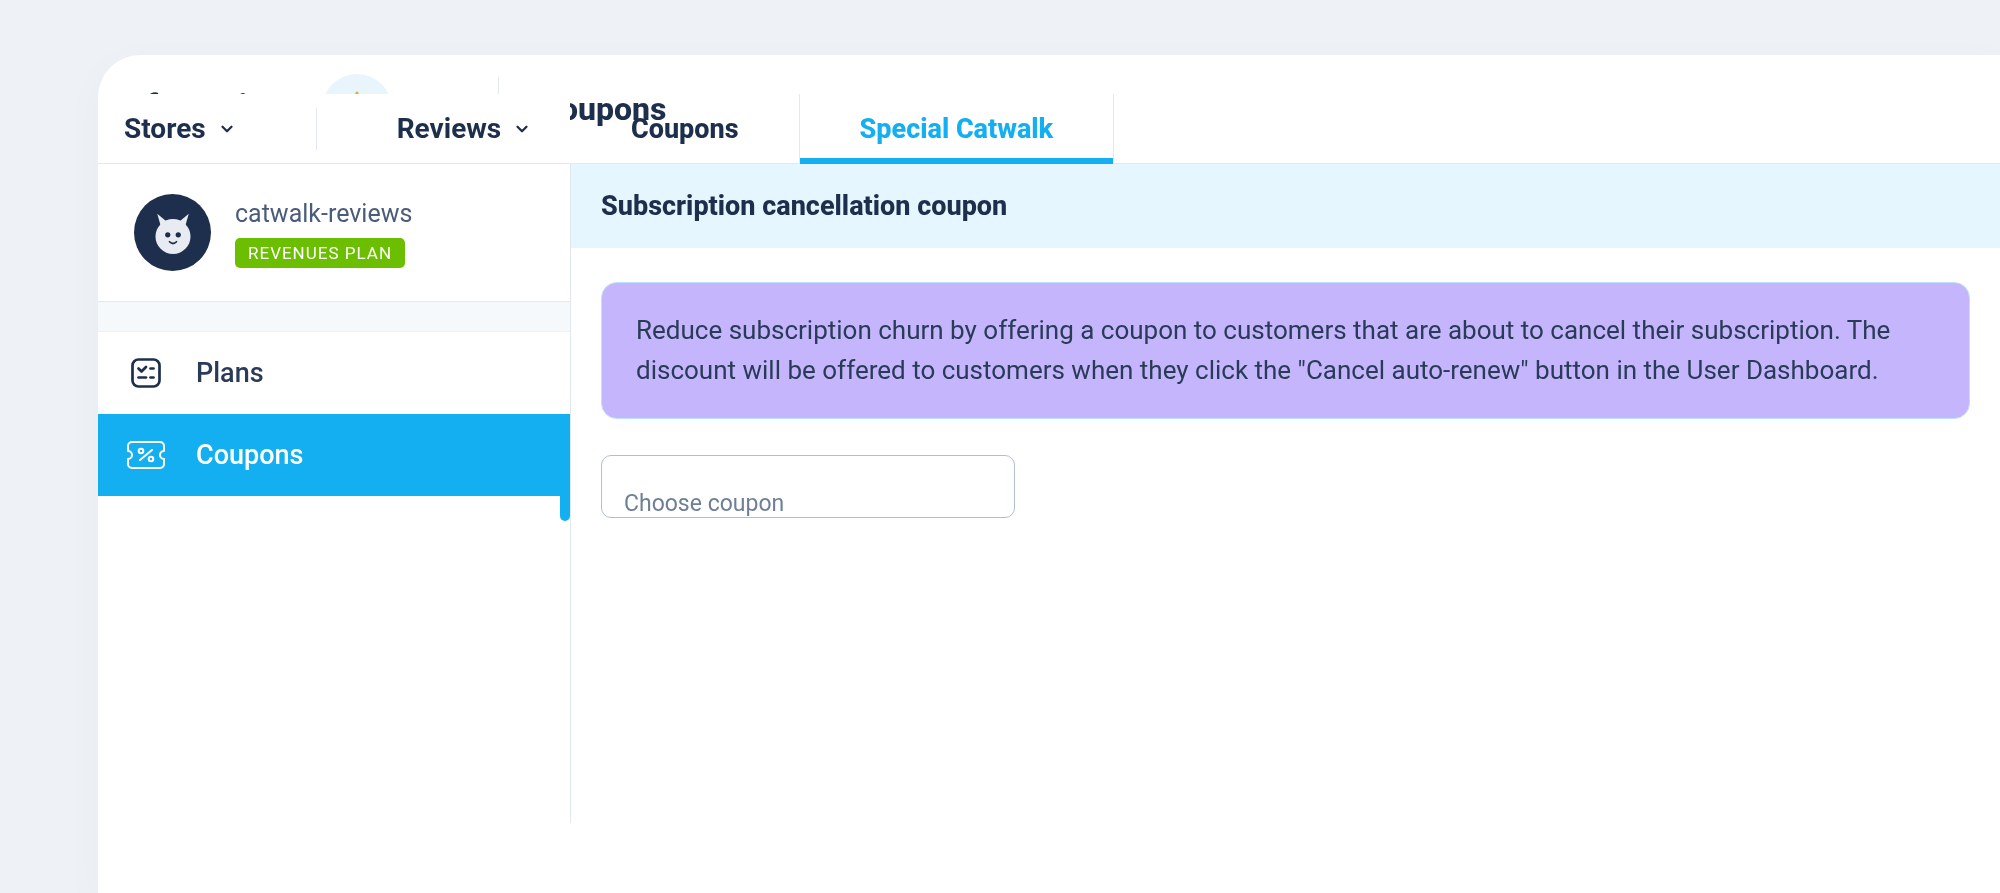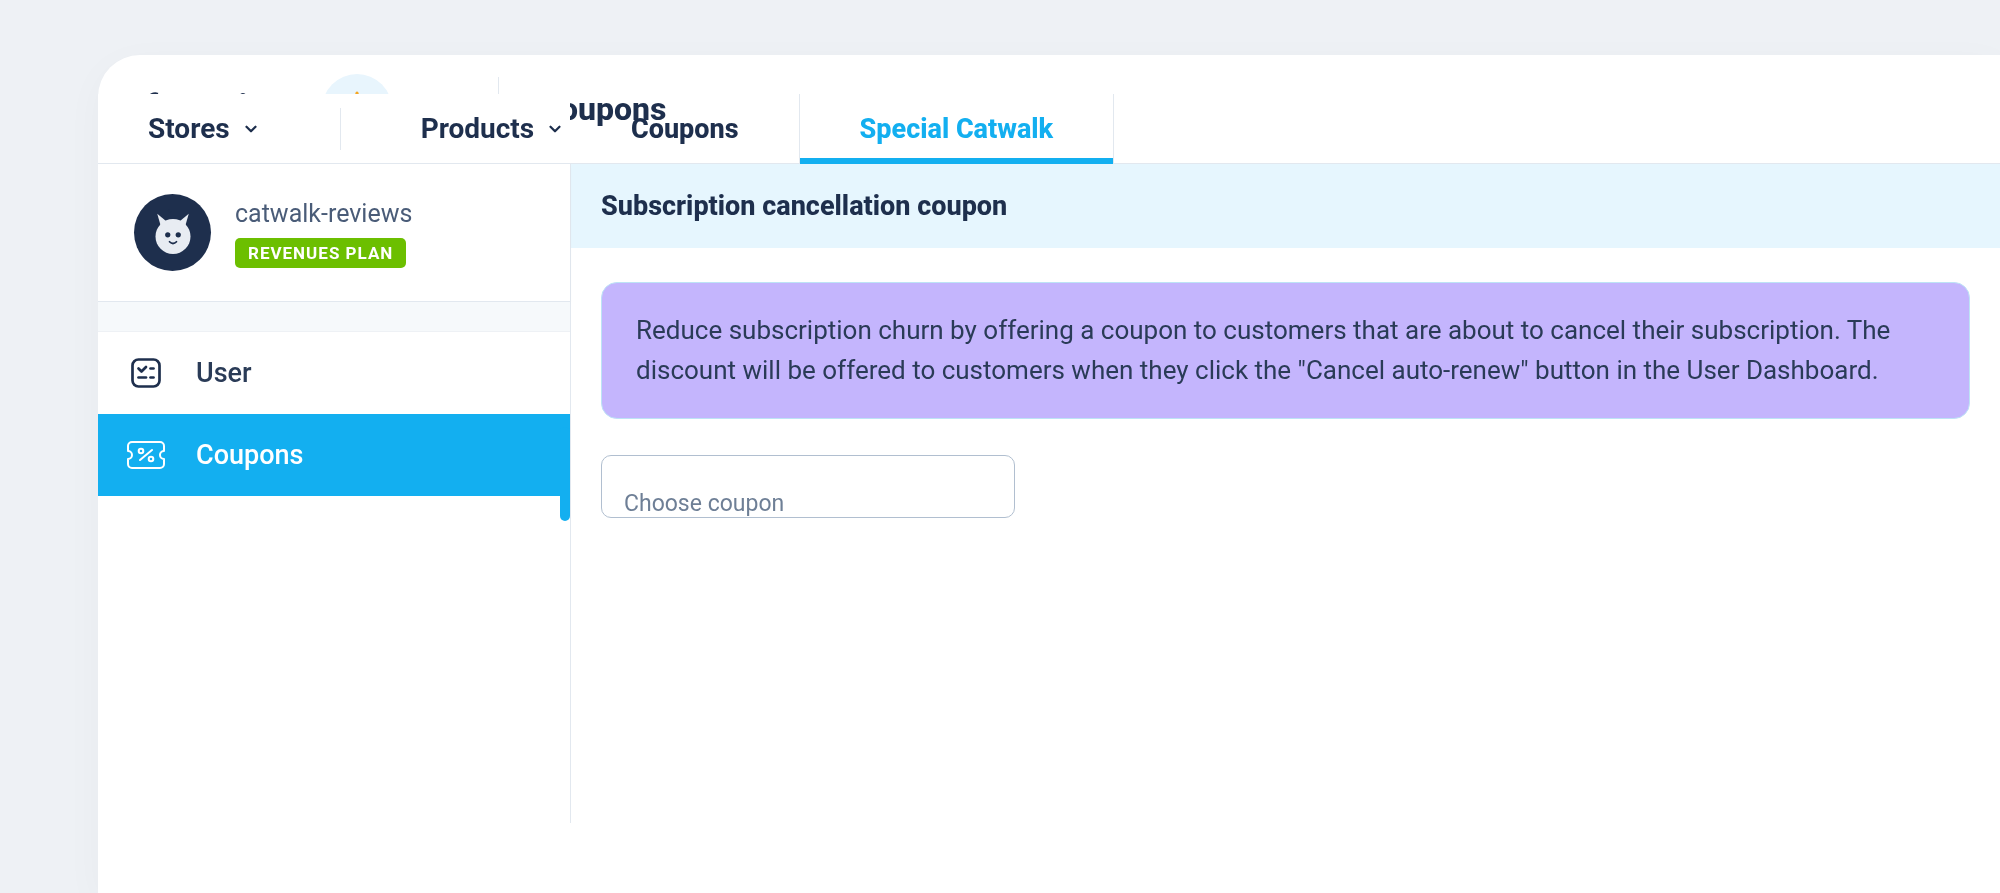--- a/index.html
+++ b/index.html
@@ -71,21 +71,21 @@
   display: flex;
   align-items: center;
   height: 70px;
   border-bottom: 1px solid #e2e8ef;
   background: #fff;
 }
 .secnav-left {
   width: 472px;
   display: flex;
   align-items: center;
-  padding-left: 50px;
+  padding-left: 26px;
   gap: 80px;
 }
 .secnav-item {
   display: flex;
   align-items: center;
   gap: 12px;
   font-size: 28px;
   font-weight: 700;
   color: #1e2f4d;
   cursor: pointer;
@@ -132,21 +132,21 @@
 .product-slug {
   font-size: 25px;
   color: #4a5c78;
   margin-top: 2px;
 }
 .plan-badge {
   display: inline-block;
   background: #6cbf00;
   color: #fff;
   font-size: 17px;
-  font-weight: 700;
+  font-weight: 400;
   letter-spacing: 1px;
   padding: 5px 13px;
   border-radius: 5px;
   margin-top: 10px;
 }
 .sidebar-gap {
   height: 30px;
   background: #f6f9fb;
   border-bottom: 1px solid #eef1f5;
 }
@@ -284,21 +284,21 @@
       <div class="secondary-nav" style="position:absolute; top:-70px; left:0; width:472px;">
         <div class="secnav-left">
           <div class="secnav-item">
             <span>Stores</span>
             <svg width="18" height="18" viewBox="0 0 24 24" fill="none" stroke="#1e2f4d" stroke-width="3" stroke-linecap="round" stroke-linejoin="round">
                 <polyline points="6 9 12 15 18 9"></polyline>
               </svg>
           </div>
           <div class="secnav-sep"></div>
           <div class="secnav-item">
-            <span>Products</span>
+            <span>Reviews</span>
             <svg width="18" height="18" viewBox="0 0 24 24" fill="none" stroke="#1e2f4d" stroke-width="3" stroke-linecap="round" stroke-linejoin="round">
                 <polyline points="6 9 12 15 18 9"></polyline>
               </svg>
           </div>
         </div>
       </div>
 
       <div class="product-card">
         <div class="avatar">
           <svg width="56" height="56" viewBox="0 0 64 64">
@@ -323,21 +323,21 @@
         <div class="nav-item">
           <span class="nav-icon-box">
             <svg width="36" height="36" viewBox="0 0 24 24" fill="none" stroke="#1e2f4d" stroke-width="1.8" stroke-linecap="round" stroke-linejoin="round">
               <rect x="3" y="3" width="18" height="18" rx="4"></rect>
               <polyline points="7 9 9 11 12 8"></polyline>
               <line x1="7" y1="15" x2="12" y2="15"></line>
               <line x1="15" y1="9" x2="17" y2="9"></line>
               <line x1="15" y1="15" x2="17" y2="15"></line>
             </svg>
           </span>
-          <span>User</span>
+          <span>Plans</span>
         </div>
         <div class="nav-item active">
           <span class="nav-icon-box">
             <svg width="40" height="30" viewBox="0 0 40 30" fill="none" stroke="#fff" stroke-width="2" stroke-linecap="round" stroke-linejoin="round">
               <path d="M2 6 a4 4 0 0 1 4 -4 h28 a4 4 0 0 1 4 4 v5 a4 4 0 0 0 0 8 v5 a4 4 0 0 1 -4 4 h-28 a4 4 0 0 1 -4 -4 v-5 a4 4 0 0 0 0 -8 z"></path>
               <circle cx="15" cy="11" r="2.3"></circle>
               <circle cx="25" cy="19" r="2.3"></circle>
               <line x1="14" y1="20" x2="26" y2="10"></line>
             </svg>
           </span>

